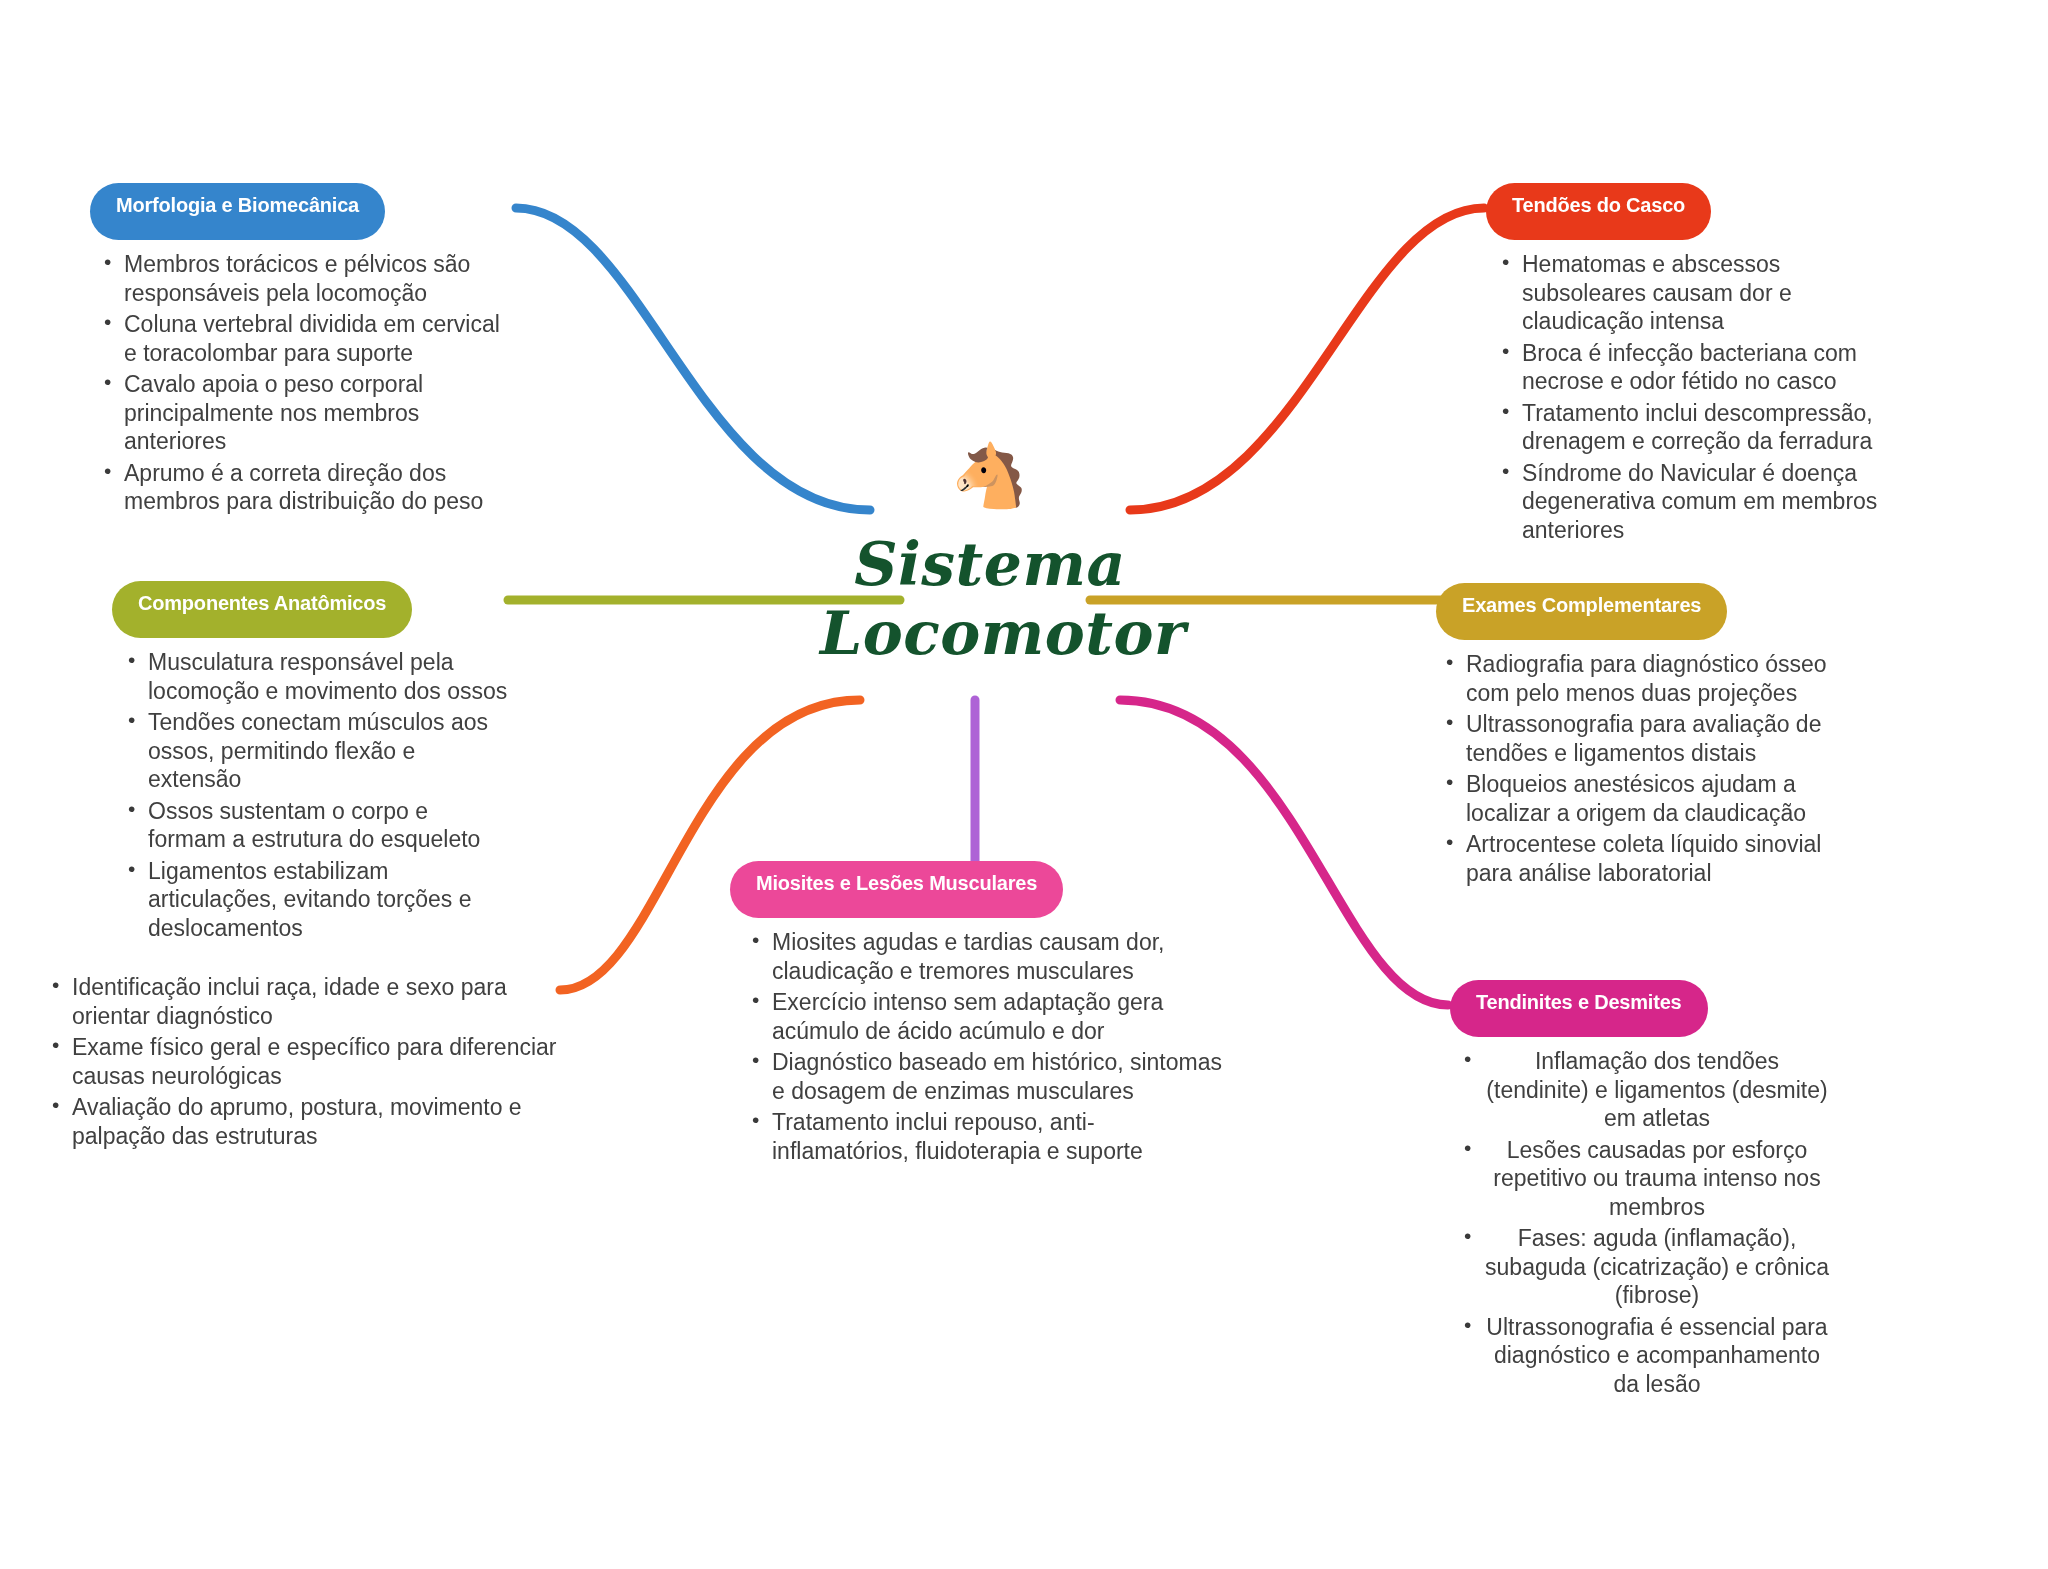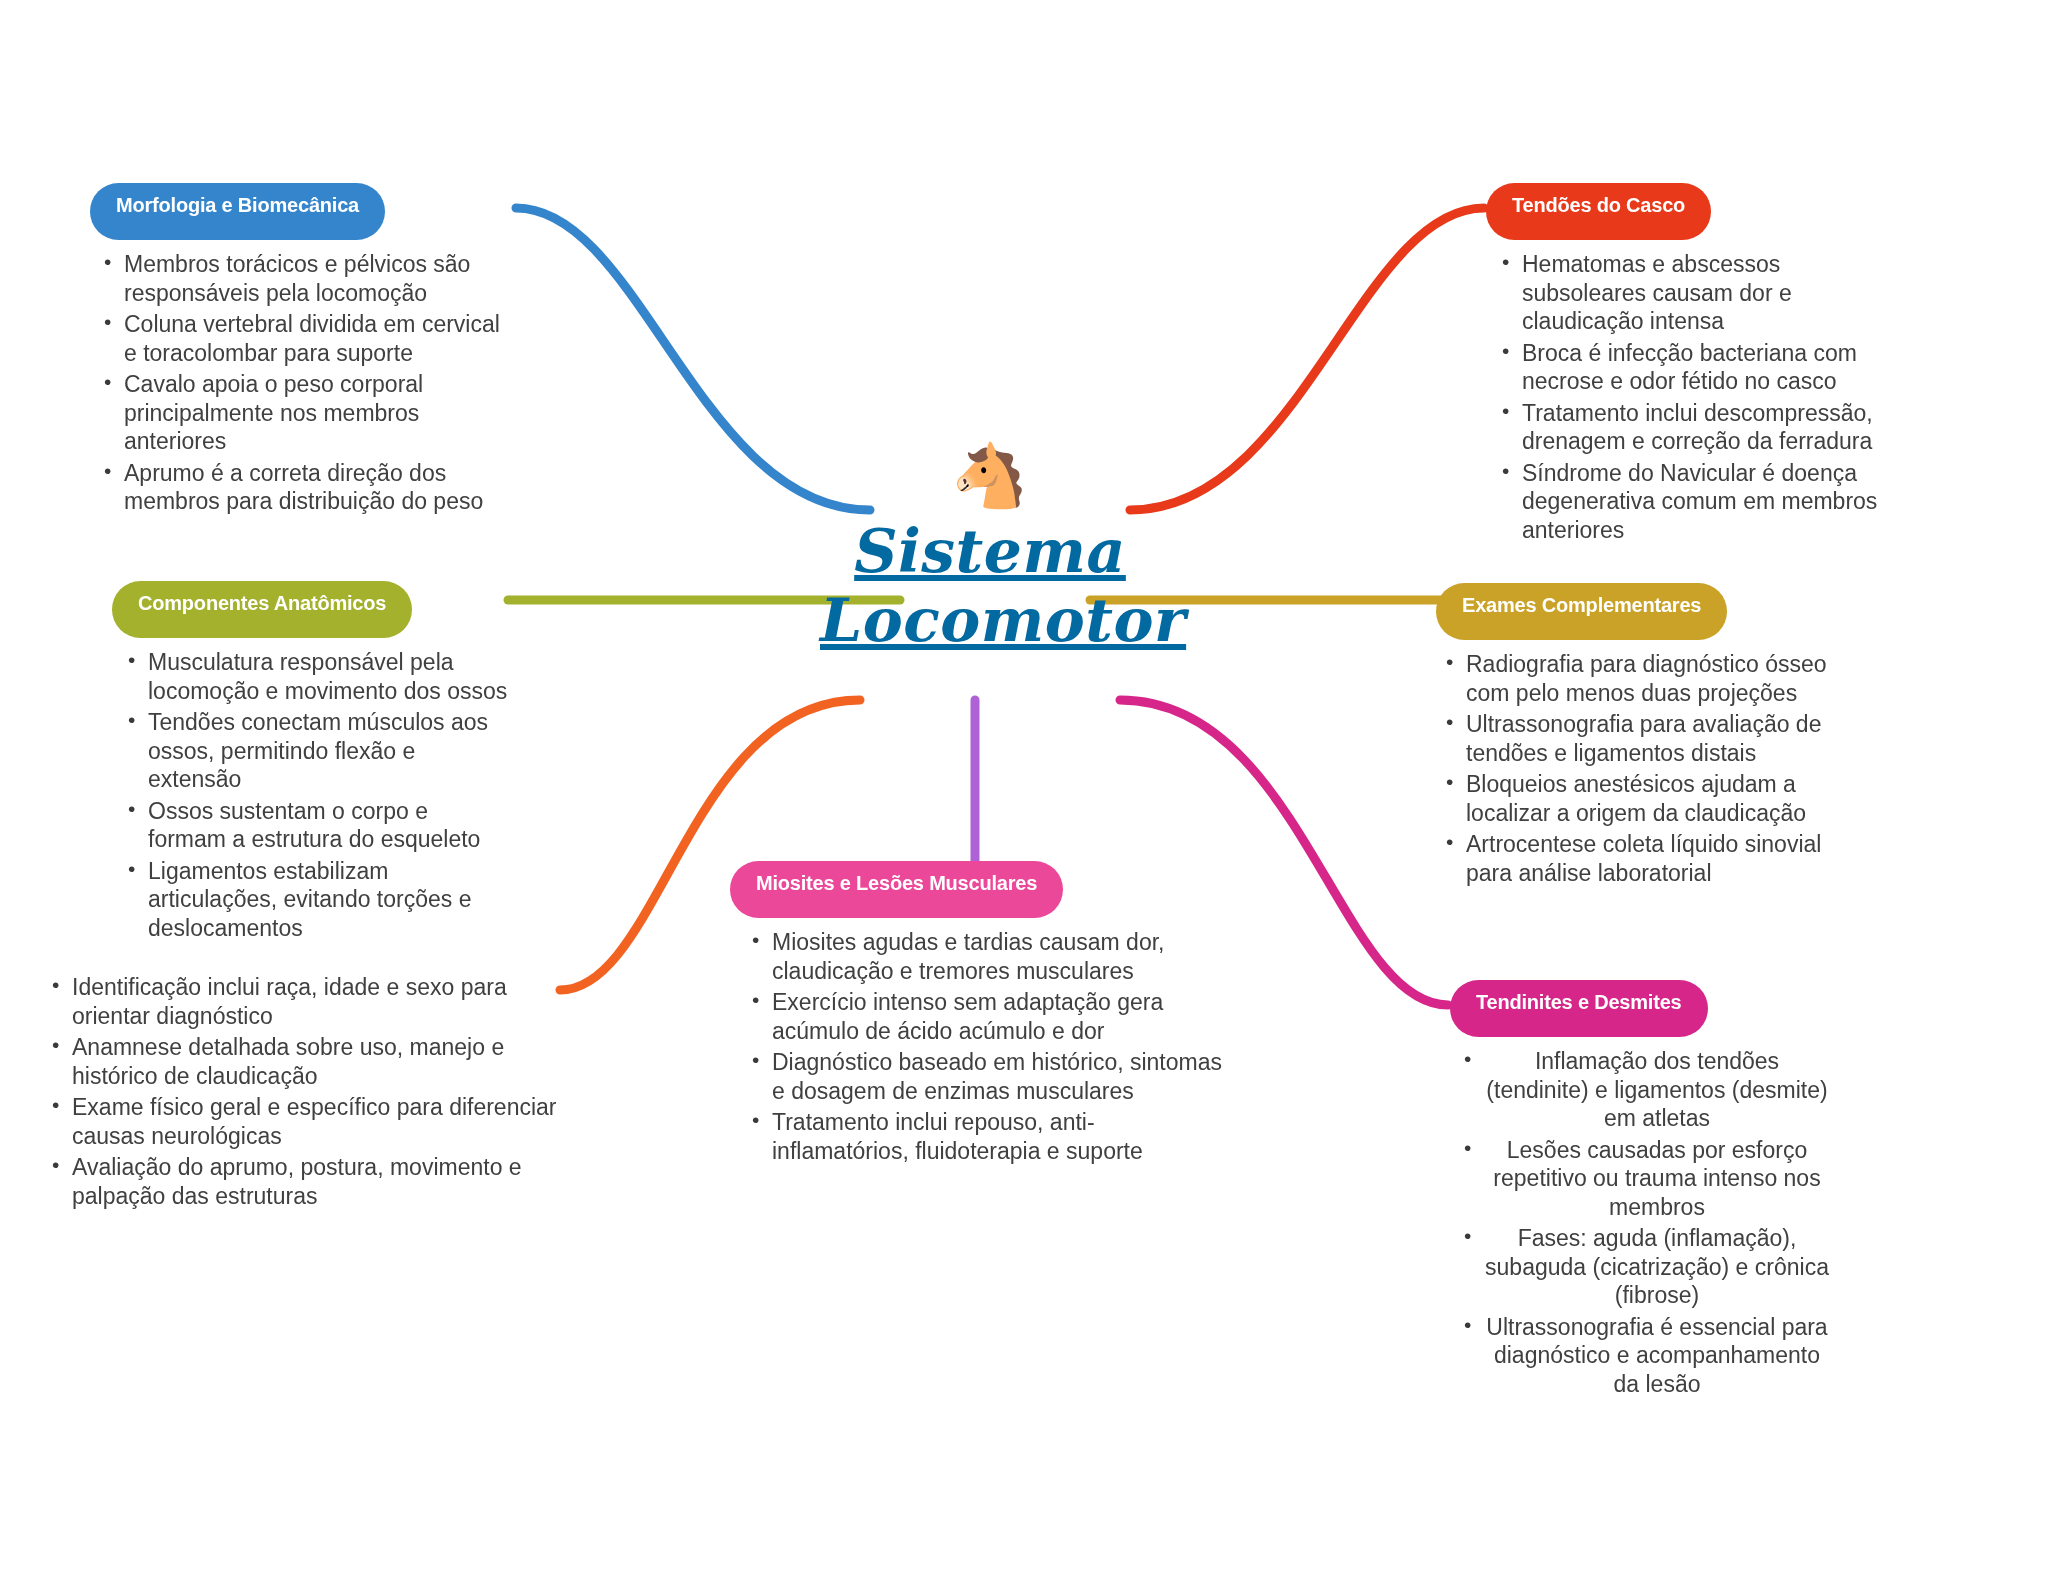--- a/index.html
+++ b/index.html
@@ -39,24 +39,23 @@
     line-height: 1;
     display: block;
     height: 70px;
   }
   .center-title {
     font-family: "DejaVu Serif", serif;
     font-style: italic;
     font-weight: 700;
     font-size: 60px;
     line-height: 1.15;
-    color: #0369a1;
+    color: #14532d;
     letter-spacing: 0.5px;
-    margin-top: 2px;
-    text-decoration: underline;
+    margin-top: 15px;
   }
   .center-title .line2 { display: block; }
 
   
   .branch {
     position: absolute;
   }
   .pill {
     display: inline-block;
     border-radius: 999px;
@@ -169,21 +168,20 @@
       <li>Radiografia para diagnóstico ósseo com pelo menos duas projeções</li>
       <li>Ultrassonografia para avaliação de tendões e ligamentos distais</li>
       <li>Bloqueios anestésicos ajudam a localizar a origem da claudicação</li>
       <li>Artrocentese coleta líquido sinovial para análise laboratorial</li>
     </ul>
   </div>
 
   <div class="branch" id="branch-semiologia">
     <ul class="bullets">
       <li>Identificação inclui raça, idade e sexo para orientar diagnóstico</li>
-      <li>Anamnese detalhada sobre uso, manejo e histórico de claudicação</li>
       <li>Exame físico geral e específico para diferenciar causas neurológicas</li>
       <li>Avaliação do aprumo, postura, movimento e palpação das estruturas</li>
     </ul>
   </div>
 
   <div class="branch" id="branch-miosites">
     <div class="pill-row left"><span class="pill" style="background: #ec4899;">Miosites e Lesões Musculares</span></div>
     <ul class="bullets">
       <li>Miosites agudas e tardias causam dor, claudicação e tremores musculares</li>
       <li>Exercício intenso sem adaptação gera acúmulo de ácido acúmulo e dor</li>

